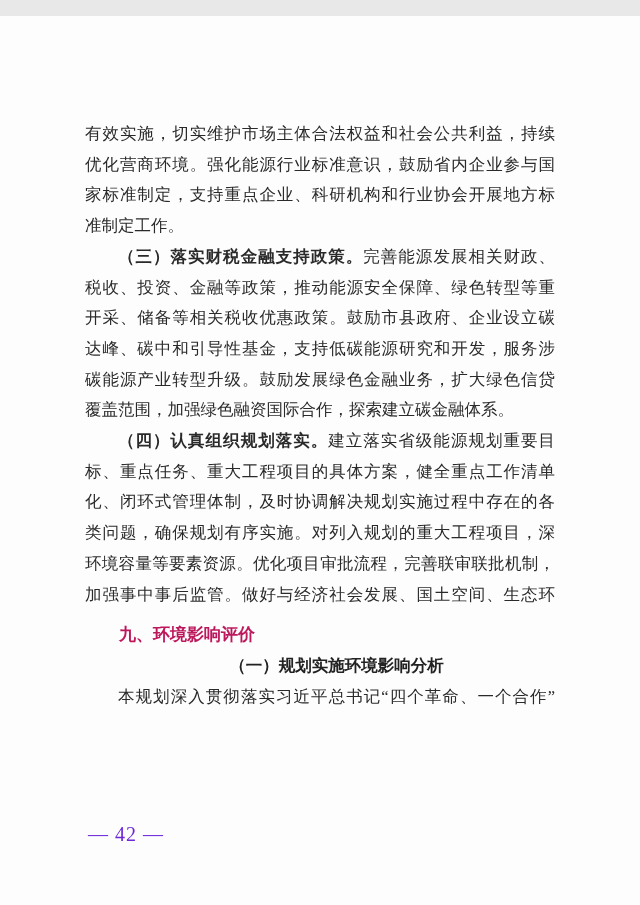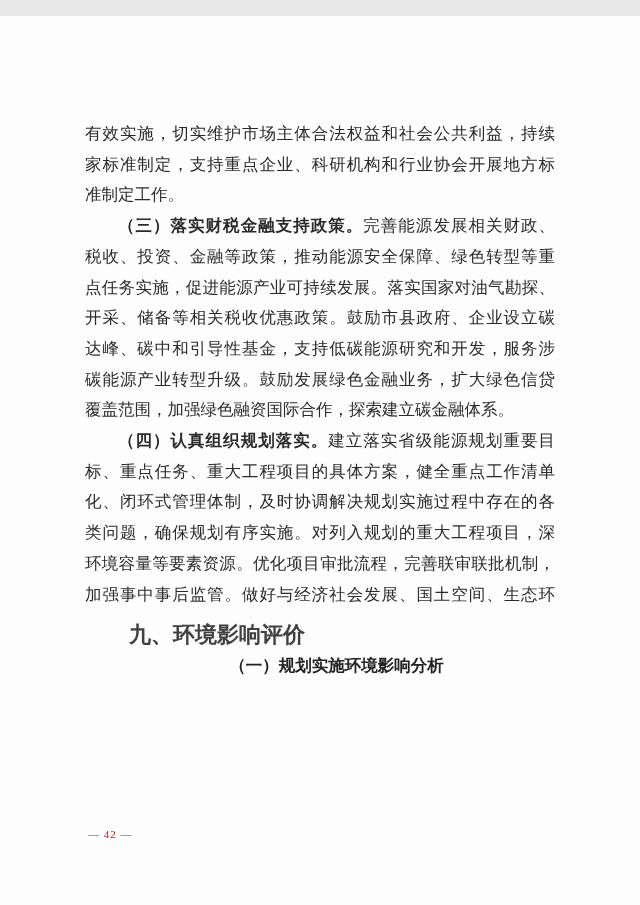--- a/index.html
+++ b/index.html
@@ -35,58 +35,59 @@
   }
   .line.indent {
     text-indent: 2em;
   }
   .seg.bold {
     font-weight: bold;
   }
   .line.heading-1 {
     font-family: "Liberation Sans", "DejaVu Sans", sans-serif;
     font-weight: bold;
-    font-size: 22px;
+    font-size: 17px;
     margin-top: 10px;
-    color: #404040;
+    color: #be185d;
   }
   .line.heading-2 {
     font-weight: bold;
     font-size: 16.5px;
     color: #222;
     text-align: center;
   }
   .page-number {
     position: absolute;
     left: 88px;
     top: 804px;
-    font-size: 11px;
+    font-size: 20px;
     line-height: 28px;
     letter-spacing: 1px;
-    color: #b91c1c;
+    color: #6d28d9;
   }
 </style>
 </head>
 <body>
 
 <div class="page">
   <div class="text-block">
       <div class="line body justify"><span class="seg">有效实施，切实维护市场主体合法权益和社会公共利益，持续</span></div>
+      <div class="line body justify"><span class="seg">优化营商环境。强化能源行业标准意识，鼓励省内企业参与国</span></div>
       <div class="line body justify"><span class="seg">家标准制定，支持重点企业、科研机构和行业协会开展地方标</span></div>
       <div class="line body"><span class="seg">准制定工作。</span></div>
       <div class="line body indent justify"><span class="seg bold">（三）落实财税金融支持政策。</span><span class="seg">完善能源发展相关财政、</span></div>
       <div class="line body justify"><span class="seg">税收、投资、金融等政策，推动能源安全保障、绿色转型等重</span></div>
-      <div class="line body justify"><span class="seg">点任务实施，促进能源产业可持续发展。落实国家对油气勘探、</span></div>
       <div class="line body justify"><span class="seg">开采、储备等相关税收优惠政策。鼓励市县政府、企业设立碳</span></div>
       <div class="line body justify"><span class="seg">达峰、碳中和引导性基金，支持低碳能源研究和开发，服务涉</span></div>
       <div class="line body justify"><span class="seg">碳能源产业转型升级。鼓励发展绿色金融业务，扩大绿色信贷</span></div>
       <div class="line body"><span class="seg">覆盖范围，加强绿色融资国际合作，探索建立碳金融体系。</span></div>
       <div class="line body indent justify"><span class="seg bold">（四）认真组织规划落实。</span><span class="seg">建立落实省级能源规划重要目</span></div>
       <div class="line body justify"><span class="seg">标、重点任务、重大工程项目的具体方案，健全重点工作清单</span></div>
       <div class="line body justify"><span class="seg">化、闭环式管理体制，及时协调解决规划实施过程中存在的各</span></div>
       <div class="line body justify"><span class="seg">类问题，确保规划有序实施。对列入规划的重大工程项目，深</span></div>
       <div class="line body justify"><span class="seg">环境容量等要素资源。优化项目审批流程，完善联审联批机制，</span></div>
       <div class="line body justify"><span class="seg">加强事中事后监管。做好与经济社会发展、国土空间、生态环</span></div>
       <div class="line heading-1 indent"><span class="seg bold">九、环境影响评价</span></div>
       <div class="line heading-2 indent"><span class="seg bold">（一）规划实施环境影响分析</span></div>
+      <div class="line body indent justify"><span class="seg">本规划深入贯彻落实习近平总书记“四个革命、一个合作”</span></div>
     </div>
   <div class="page-number">— 42 —</div>
 </div>
 
 </body></html>

